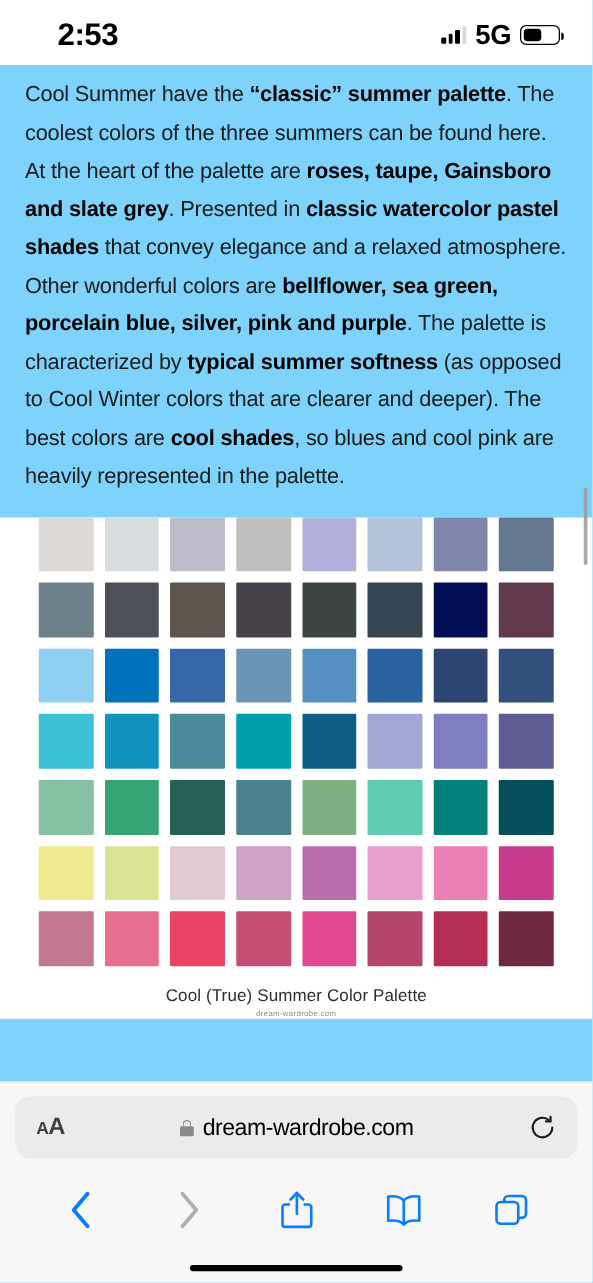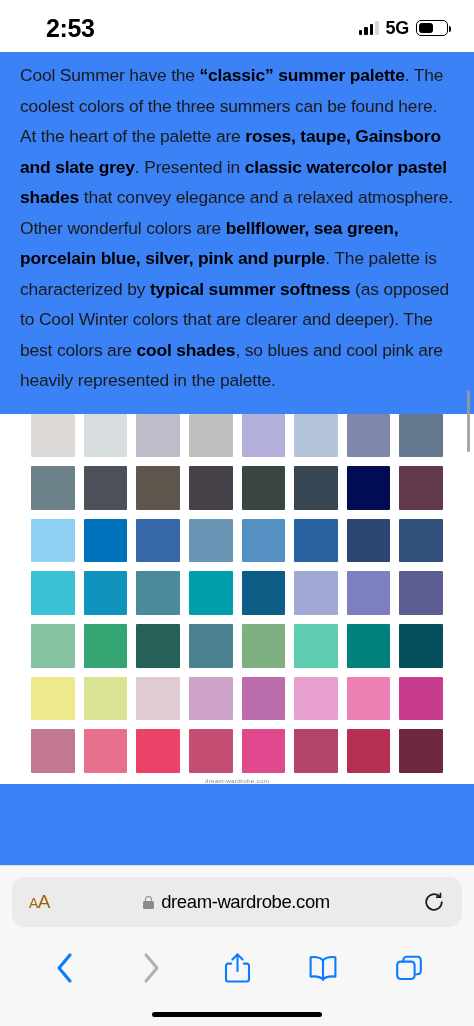--- a/index.html
+++ b/index.html
@@ -47,21 +47,21 @@
     align-items: flex-end;
     gap: 2px;
     height: 14px;
   }
   .signal-bars i { display: block; width: 3.5px; background: #000; border-radius: 1px; }
   .signal-bars i:nth-child(1) { height: 5px; }
   .signal-bars i:nth-child(2) { height: 8px; }
   .signal-bars i:nth-child(3) { height: 11px; }
   .signal-bars i:nth-child(4) { height: 14px; background: #d8d8d8; }
   .net-label {
-    font-size: 18px;
+    font-size: 22px;
     font-weight: bold;
     letter-spacing: -0.3px;
     color: #000;
   }
   .battery {
     width: 32px;
     height: 16px;
     border: 1.6px solid #000;
     border-radius: 5px;
     position: relative;
@@ -85,21 +85,21 @@
     border-radius: 3px;
   }
 
   
   .web-content {
     position: absolute;
     top: 52px;
     left: 0;
     right: 0;
     bottom: 161px;
-    background: #3b82f6;
+    background: #7dd3fc;
     overflow: hidden;
   }
 
   .article {
     padding: 8px 20px 0 20px;
   }
   .article p {
     font-size: 17.4px;
     line-height: 30.5px;
     color: #1a1a1a;
@@ -172,24 +172,25 @@
     height: 50px;
     background: #ebebec;
     border-radius: 13px;
     display: flex;
     align-items: center;
     padding: 0 17px;
     position: relative;
   }
   .aa-button {
     font-size: 19px;
-    color: #a16207;
+    color: #404040;
     letter-spacing: -0.5px;
     white-space: nowrap;
     font-family: "Liberation Sans", sans-serif;
+    font-weight: bold;
   }
   .aa-button .small { font-size: 14px; }
   .url-center {
     flex: 1;
     display: flex;
     align-items: center;
     justify-content: center;
     gap: 7px;
   }
   .lock-icon {
@@ -334,20 +335,21 @@
         <div class="swatch" style="background: rgb(200, 60, 142);"></div>
         <div class="swatch" style="background: rgb(194, 121, 143);"></div>
         <div class="swatch" style="background: rgb(232, 111, 141);"></div>
         <div class="swatch" style="background: rgb(233, 68, 104);"></div>
         <div class="swatch" style="background: rgb(196, 78, 114);"></div>
         <div class="swatch" style="background: rgb(225, 73, 143);"></div>
         <div class="swatch" style="background: rgb(180, 68, 104);"></div>
         <div class="swatch" style="background: rgb(180, 47, 83);"></div>
         <div class="swatch" style="background: rgb(110, 40, 64);"></div>
       </div>
+    <div class="palette-caption">Cool (True) Summer Color Palette</div>
     <div class="palette-credit">dream-wardrobe.com</div>
   </div>
 
 </div>
 
 <div class="safari-chrome">
 
   <div class="url-row">
     <div class="url-bar">
       <div class="aa-button"><span class="small">A</span><span>A</span></div>

